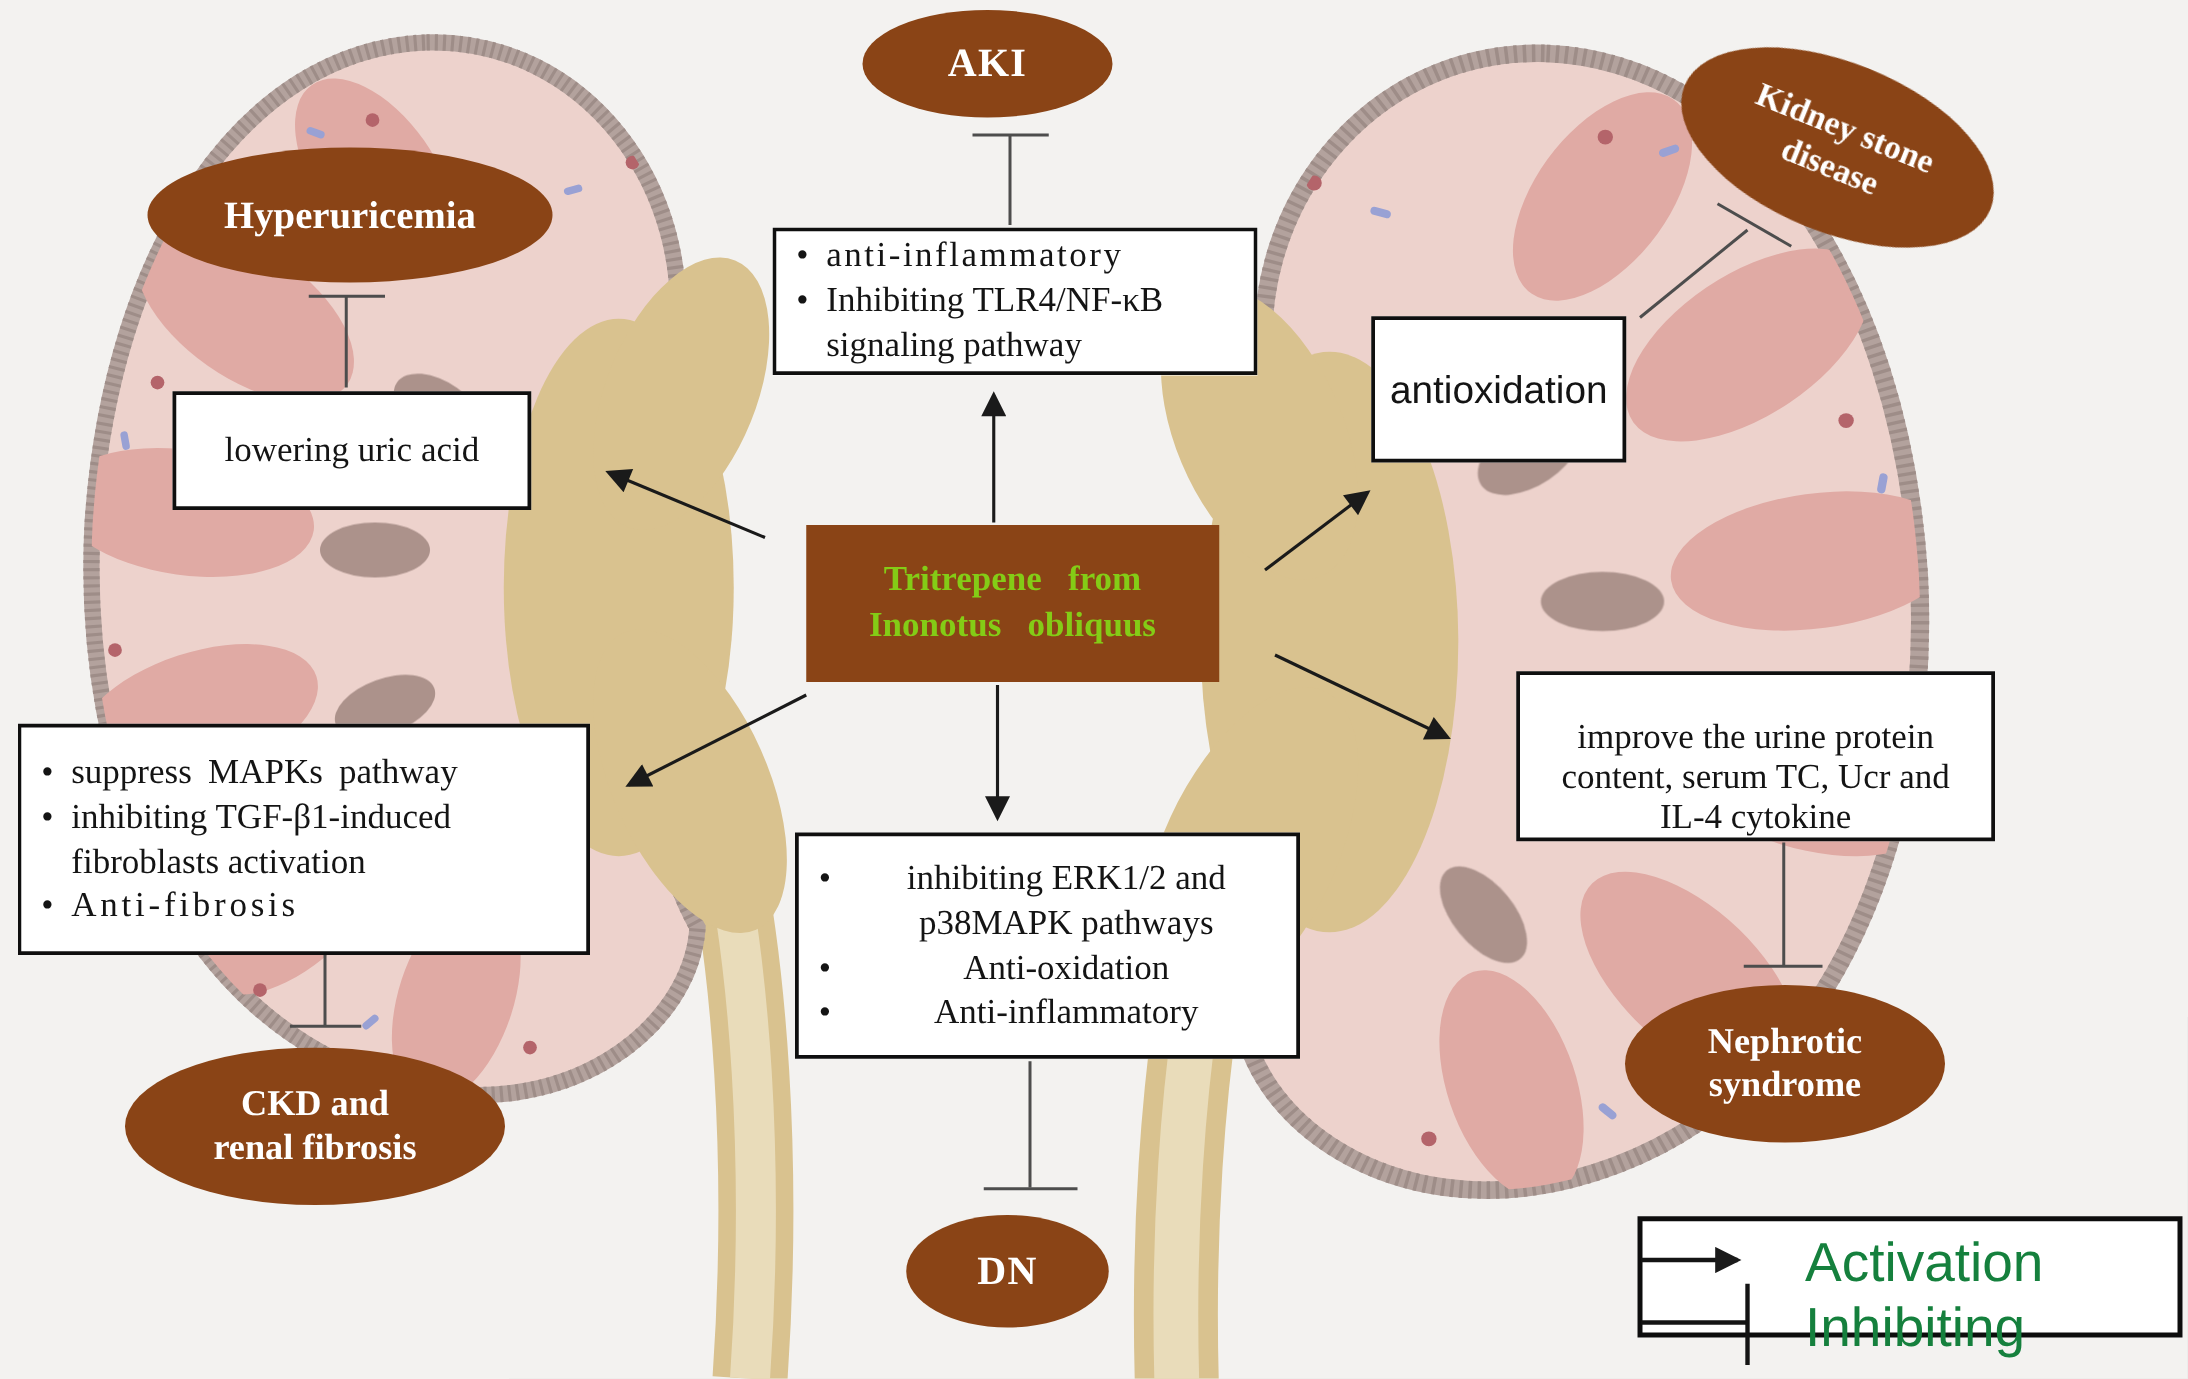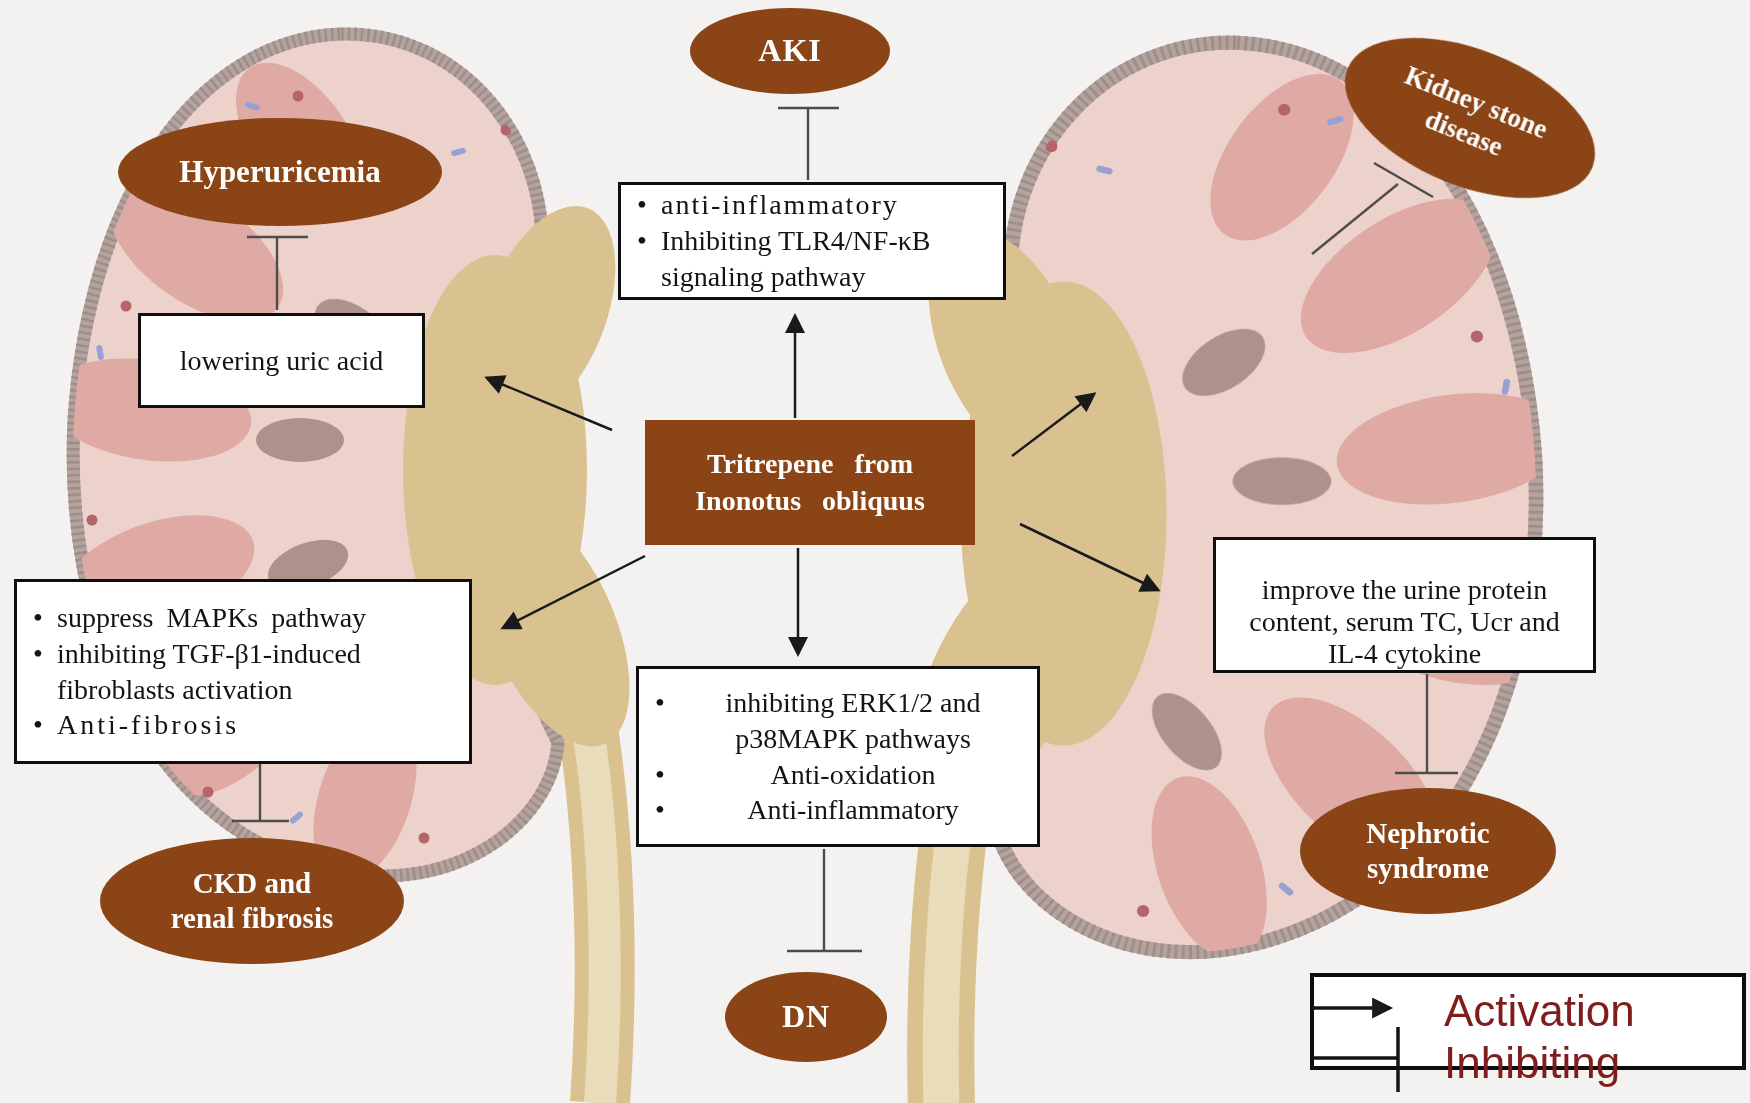--- a/index.html
+++ b/index.html
@@ -20,21 +20,21 @@
   #node-aki   { left:690px;  top:8px;   width:200px; height:86px;  font-size:32px; letter-spacing:1px; }
   #node-hyper { left:118px;  top:118px; width:324px; height:108px; font-size:31px; }
   #node-stone { left:1338px; top:50px;  width:264px; height:136px; font-size:27px; transform:rotate(22deg); }
   #node-ckd   { left:100px;  top:838px; width:304px; height:126px; font-size:29px; }
   #node-dn    { left:725px;  top:972px; width:162px; height:90px;  font-size:32px; letter-spacing:1px; }
   #node-neph  { left:1300px; top:788px; width:256px; height:126px; font-size:29px; }
 
   
   #center-box {
     position:absolute; z-index:1; left:645px; top:420px; width:330px; height:125px;
-    background:#8a4416; color:#ffffff; font-weight:bold; font-size:28px;
+    background:#8a4416; color:#84cc16; font-weight:bold; font-size:28px;
     display:flex; flex-direction:column; justify-content:center; text-align:center;
     word-spacing:14px; line-height:1.3;
   }
 
   
   .mech {
     position:absolute; z-index:1; box-sizing:border-box;
     background:#fff; border:3px solid #0f0f0f; font-size:28px;
     display:flex; flex-direction:column; justify-content:center;
   }
@@ -50,21 +50,21 @@
                 font-family:"Liberation Sans", sans-serif; font-size:31px; }
   #box-mapks  { left:14px;    top:579px; width:458px; height:185px; }
   #box-erk    { left:636px;  top:666px; width:404px; height:181px;text-align:center; }
   #box-urine  { left:1213px; top:537px; width:383px; height:136px; align-items:center; justify-content:flex-end;
                 text-align:center; padding:0 24px; }
 
   
   #legend {
     position:absolute; z-index:1; left:1310px; top:973px; width:436px; height:97px;
     background:#fff; border:4px solid #0d0d0d; box-sizing:border-box;
-    font-family:"Liberation Sans", sans-serif; font-size:44px; color:#7f1d1d;
+    font-family:"Liberation Sans", sans-serif; font-size:44px; color:#15803d;
   }
   #legend .lg-label { position:absolute; left:130px; line-height:1; }
   #legend .lg-activation { top:12px; }
   #legend .lg-inhibition { top:64px; }
 </style>
 </head>
 <body>
 
 <div class="stage">
 
@@ -156,20 +156,23 @@
     <ul>
       <li class="ls1">anti-inflammatory</li>
       <li>Inhibiting TLR4/NF-κB signaling pathway</li>
     </ul>
   </div>
 
   <div class="mech" id="box-uric">
     <span>lowering uric acid</span>
   </div>
 
+  <div class="mech" id="box-antiox">
+    <span>antioxidation</span>
+  </div>
 
   <div class="mech" id="box-mapks">
     <ul>
       <li class="ws1">suppress MAPKs pathway</li>
       <li>inhibiting TGF-β1-induced fibroblasts activation</li>
       <li class="ls2">Anti-fibrosis</li>
     </ul>
   </div>
 
   <div class="mech" id="box-erk">

